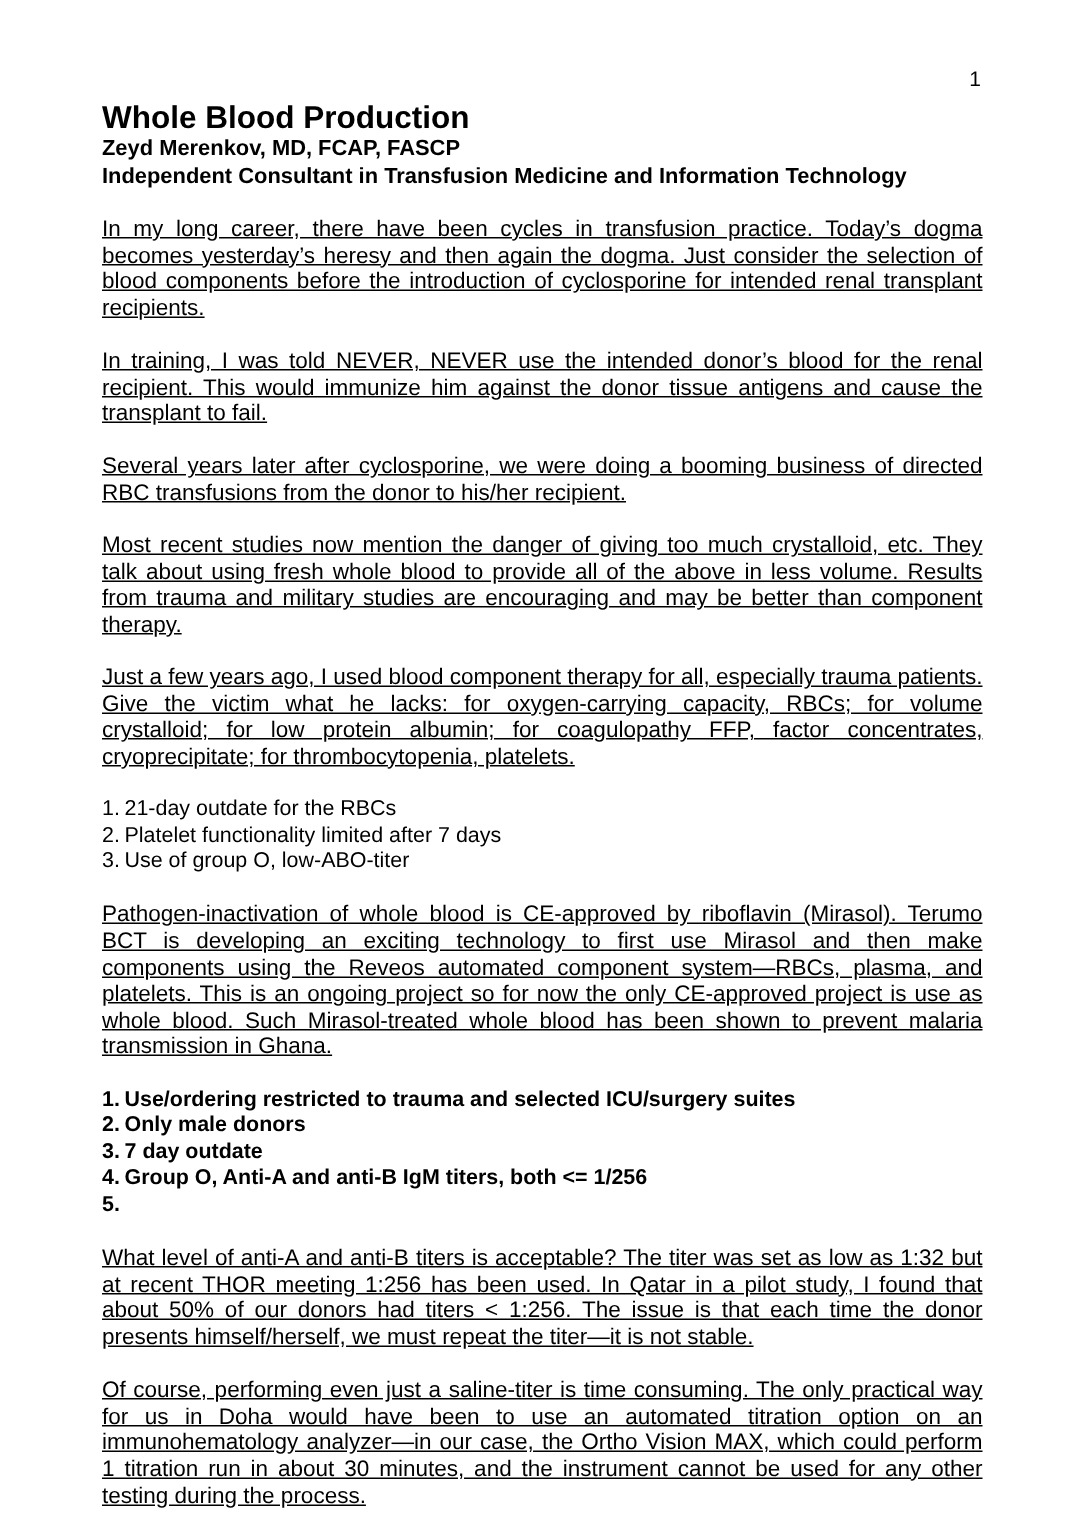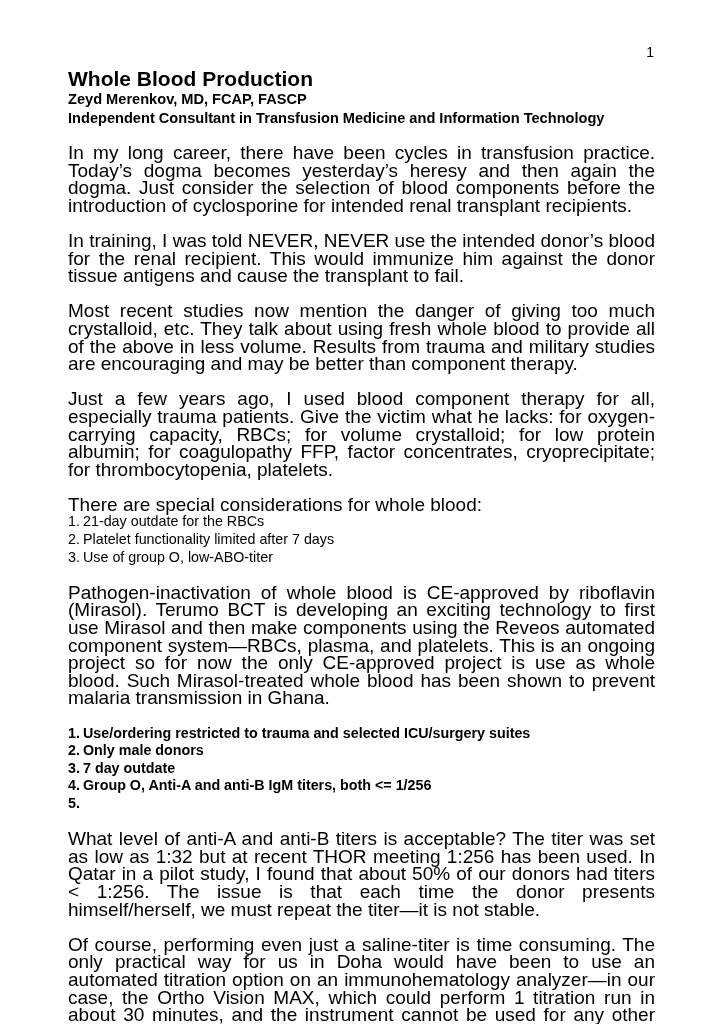--- a/index.html
+++ b/index.html
@@ -15,22 +15,23 @@
     position: absolute; left: 68px; top: 68px; width: 587px;
   }
   .title {
     font-size: 21px; font-weight: bold; line-height: 22px; margin: 0;
   }
   .subtitle {
     font-size: 14.6px; font-weight: bold; line-height: 19px; margin: 0;
     white-space: nowrap;
   }
   p {
-    font-size: 19px; line-height: 17.6px; margin: 0 0 17.6px 0;
+    font-size: 15px; line-height: 17.6px; margin: 0 0 17.6px 0;
     text-align: justify;
+    text-decoration: underline;
   }
   .first-para { margin-top: 16px; }
   ol {
     margin: 0 0 17.6px 0; padding: 0; list-style: none;
     font-size: 14.3px; line-height: 17.6px;
   }
   ol li { display: flex; }
   ol li .num { width: 15px; flex: 0 0 15px; }
   .bold-list { font-weight: bold; }
   .tight { margin-bottom: 0; }
@@ -40,24 +41,24 @@
 
 <div class="page-number">1</div>
 
 <div class="content">
   <h1 class="title">Whole Blood Production</h1>
   <div class="subtitle">Zeyd Merenkov, MD, FCAP, FASCP</div>
   <div class="subtitle">Independent Consultant in Transfusion Medicine and Information Technology</div>
 
   <p class="first-para">In my long career, there have been cycles in transfusion practice.  Today’s dogma becomes yesterday’s heresy and then again the dogma.  Just consider the selection of blood components before the introduction of cyclosporine for intended renal transplant recipients.</p>
   <p>In training, I was told NEVER, NEVER use the intended donor’s blood for the renal recipient. This would immunize him against the donor tissue antigens and cause the transplant to fail.</p>
+  <p>Several years later after cyclosporine, we were doing a booming business of directed RBC transfusions from the donor to his/her recipient.</p>
   <p>Most recent studies now mention the danger of giving too much crystalloid, etc.  They talk about using fresh whole blood to provide all of the above in less volume.  Results from trauma and military studies are encouraging and may be better than component therapy.</p>
   <p>Just a few years ago, I used blood component therapy for all, especially trauma patients. Give the victim what he lacks:  for oxygen-carrying capacity, RBCs;  for volume crystalloid; for low protein albumin;  for coagulopathy FFP, factor concentrates, cryoprecipitate;  for thrombocytopenia, platelets.</p>
 
-  <p class="tight">There are special considerations for whole blood:</p>
   <ol>
     <li>
       <span class="num">1.</span>
       <span>21-day outdate for the RBCs</span>
     </li>
     <li>
       <span class="num">2.</span>
       <span>Platelet functionality limited after 7 days</span>
     </li>
     <li>

